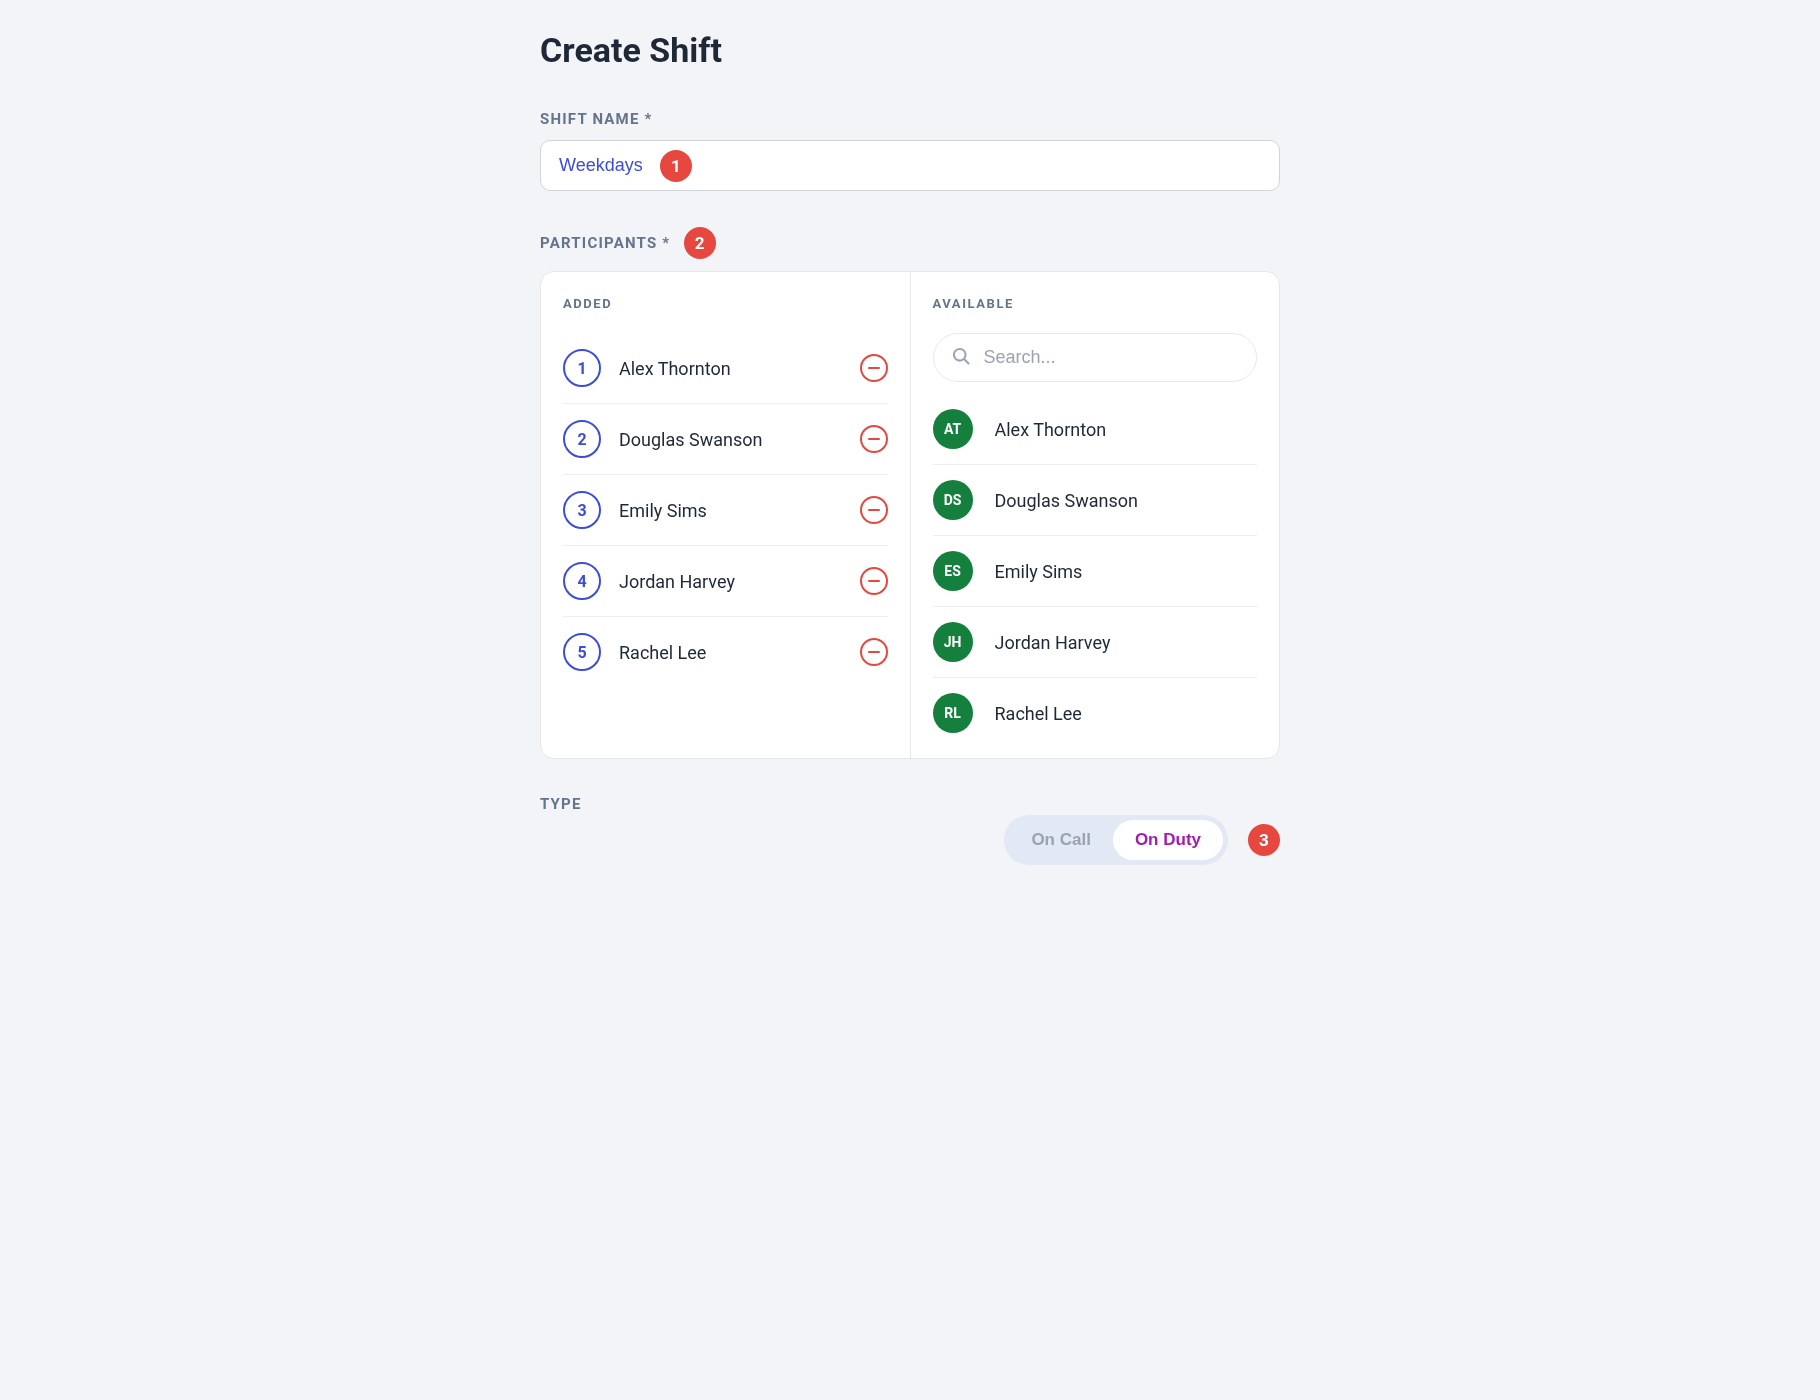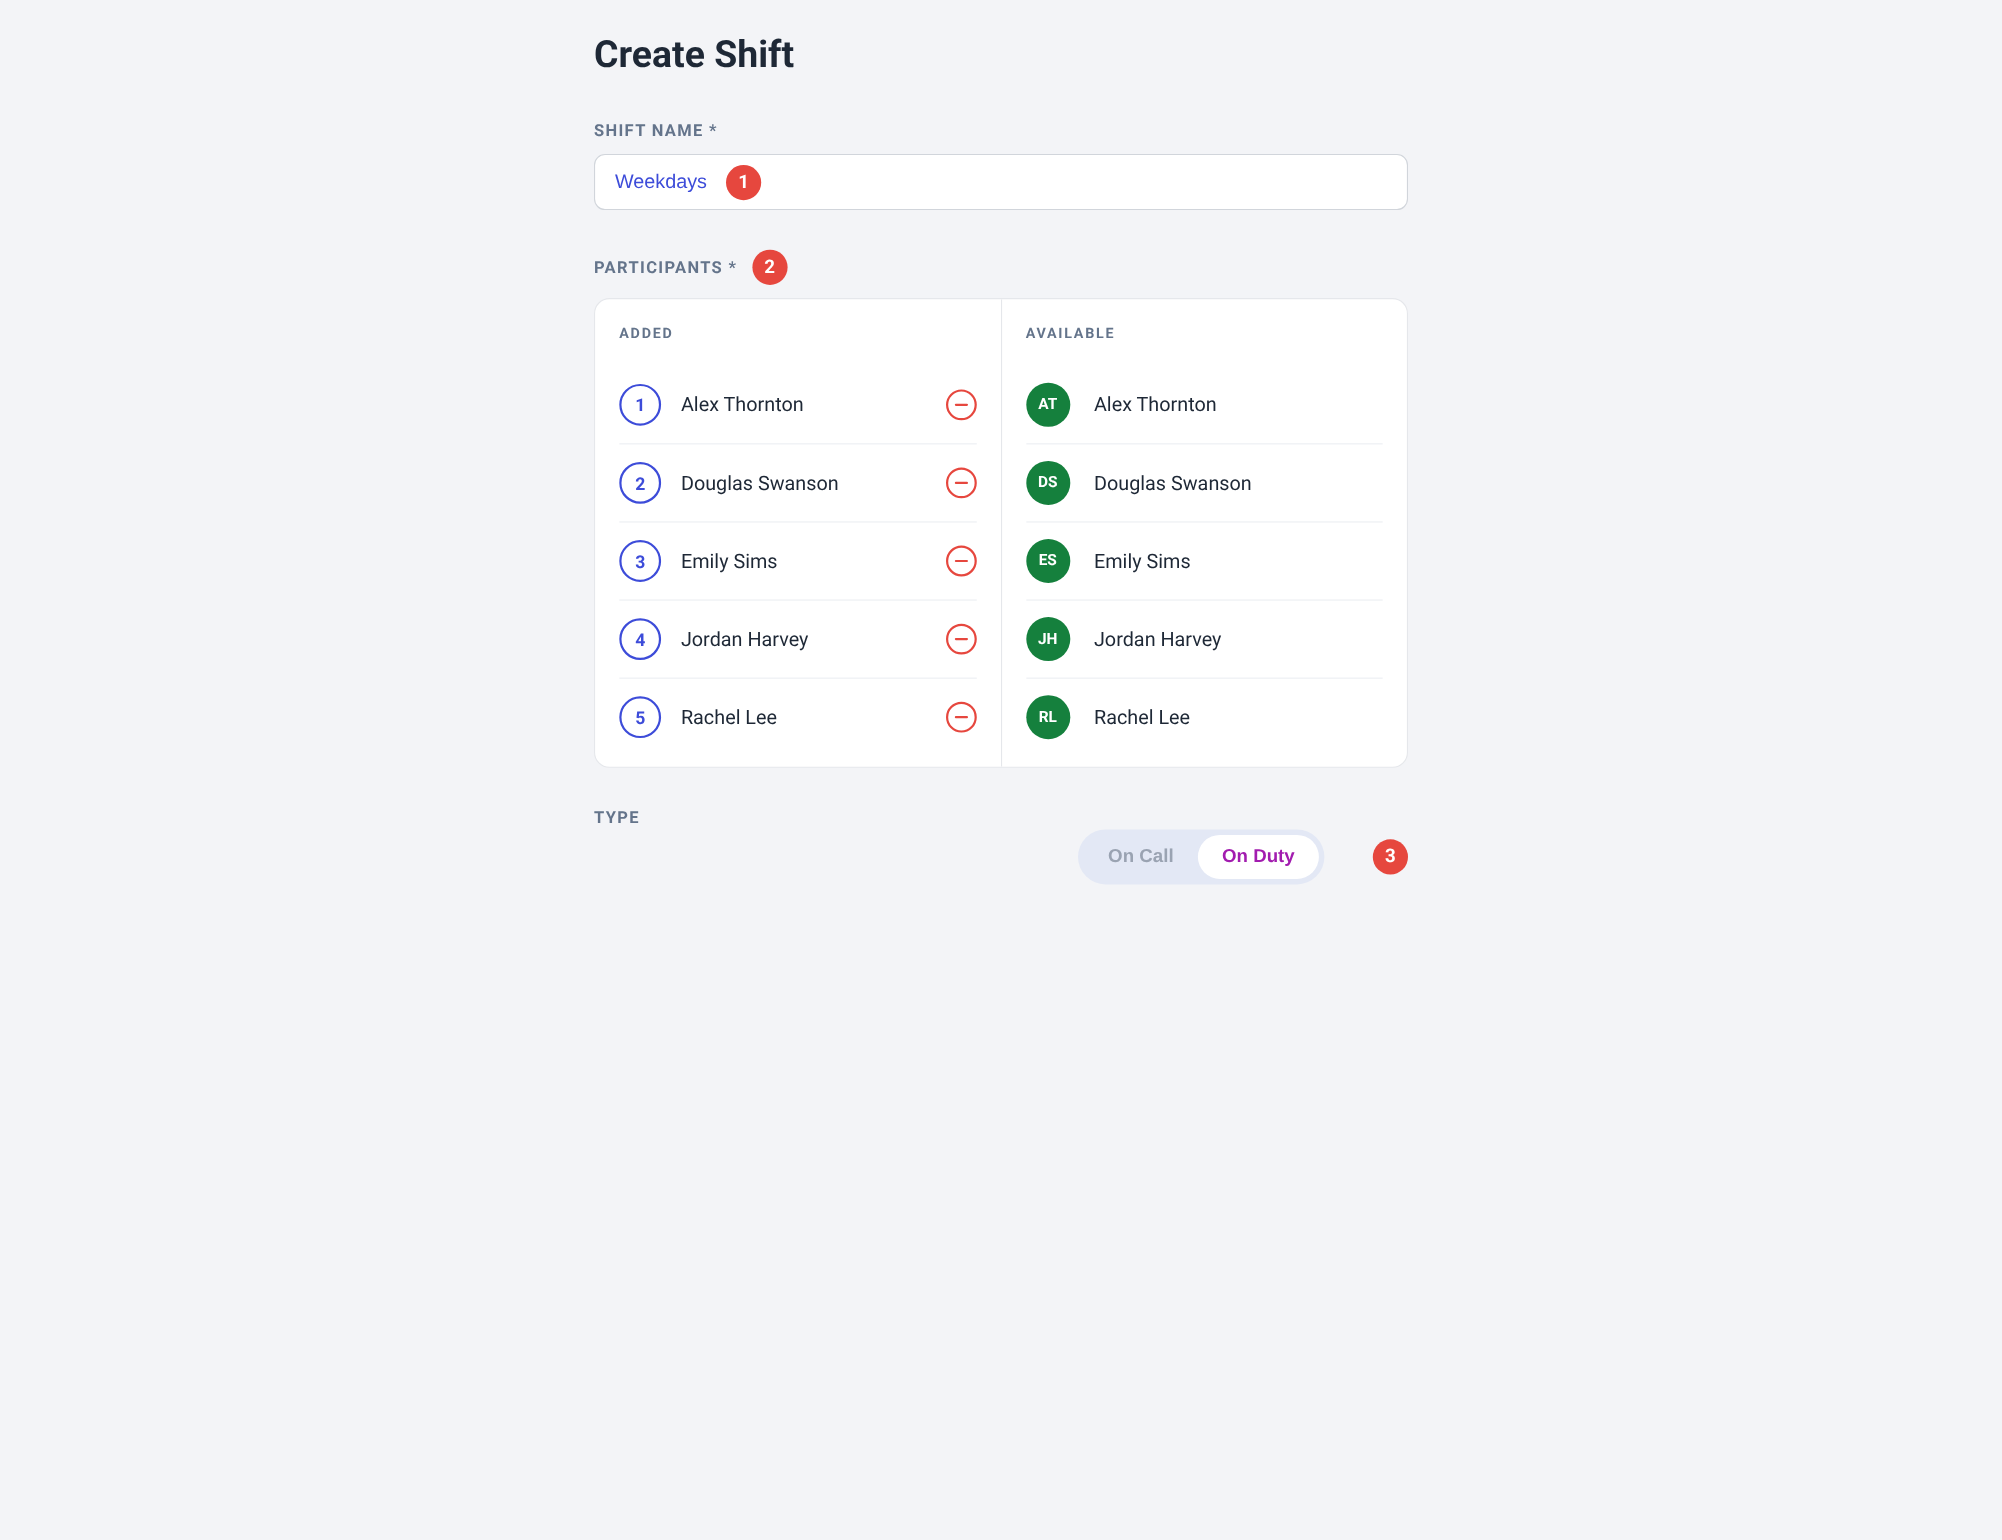--- a/index.html
+++ b/index.html
@@ -230,21 +230,21 @@
       font-size: 16px;
       font-weight: 600;
       color: #1e2836;
       line-height: 1.5;
       margin-top: 8px;
     }
     
     .type-right {
       display: flex;
       align-items: center;
-      gap: 30px;
+      gap: 6px;
       padding-top: 20px;
     }
     
     .toggle {
       display: flex;
       background: #e3e8f5;
       border-radius: 999px;
       padding: 5px;
     }
     
@@ -312,20 +312,29 @@
             <div class="row">
               <div class="order-badge">5</div>
               <div class="row-name">Rachel Lee</div>
               <button class="remove-btn"></button>
             </div>
           </div>
       </div>
 
       <div class="col col-available">
         <div class="col-header">AVAILABLE</div>
+        <div class="search-wrap">
+          <span class="search-icon">
+            <svg width="20" height="20" viewBox="0 0 24 24" fill="none" stroke="currentColor" stroke-width="2.5" stroke-linecap="round">
+              <circle cx="10.5" cy="10.5" r="7"></circle>
+              <line x1="21" y1="21" x2="16" y2="16"></line>
+            </svg>
+          </span>
+          <input type="text" class="search-input" placeholder="Search..." style="">
+        </div>
         <div class="available-list" id="available-list">
             <div class="arow">
               <div class="avatar">AT</div>
               <div class="row-name">Alex Thornton</div>
             </div>
             <div class="arow">
               <div class="avatar">DS</div>
               <div class="row-name">Douglas Swanson</div>
             </div>
             <div class="arow">

